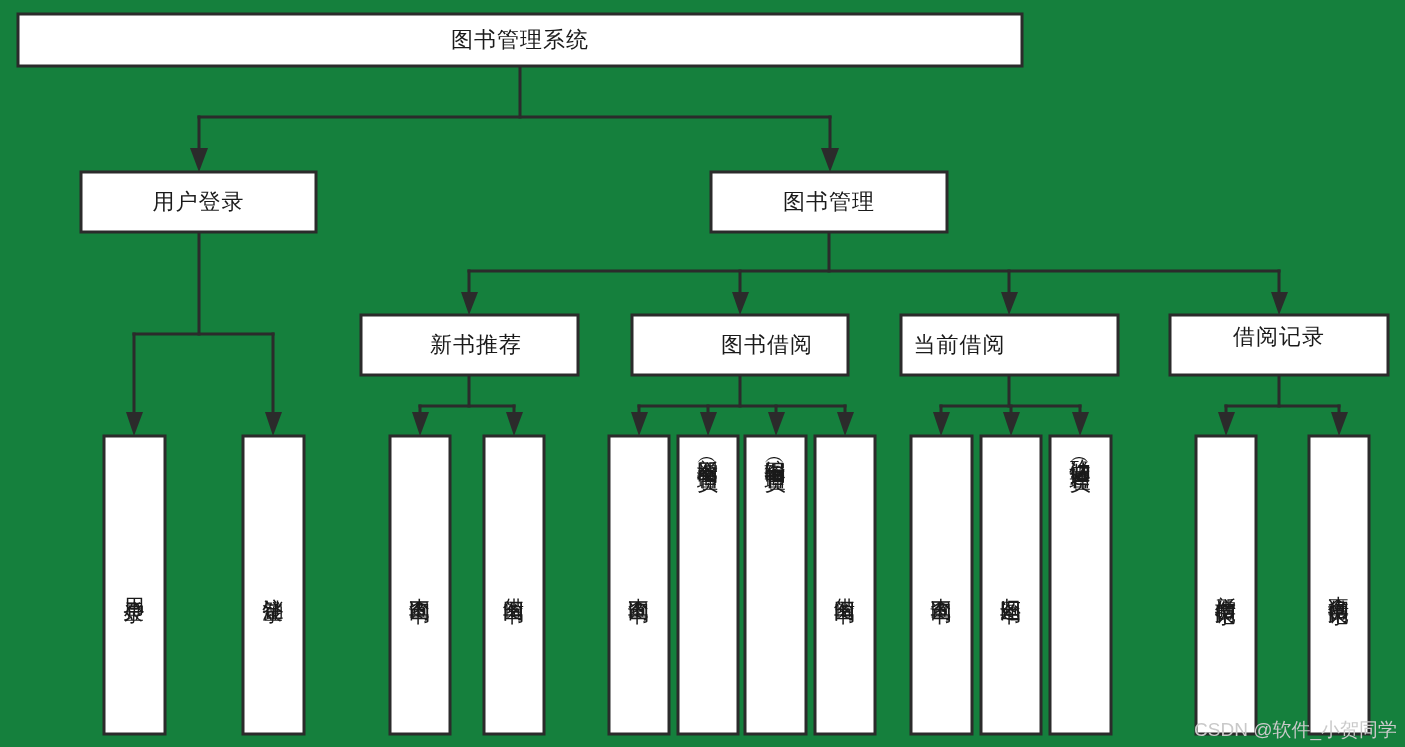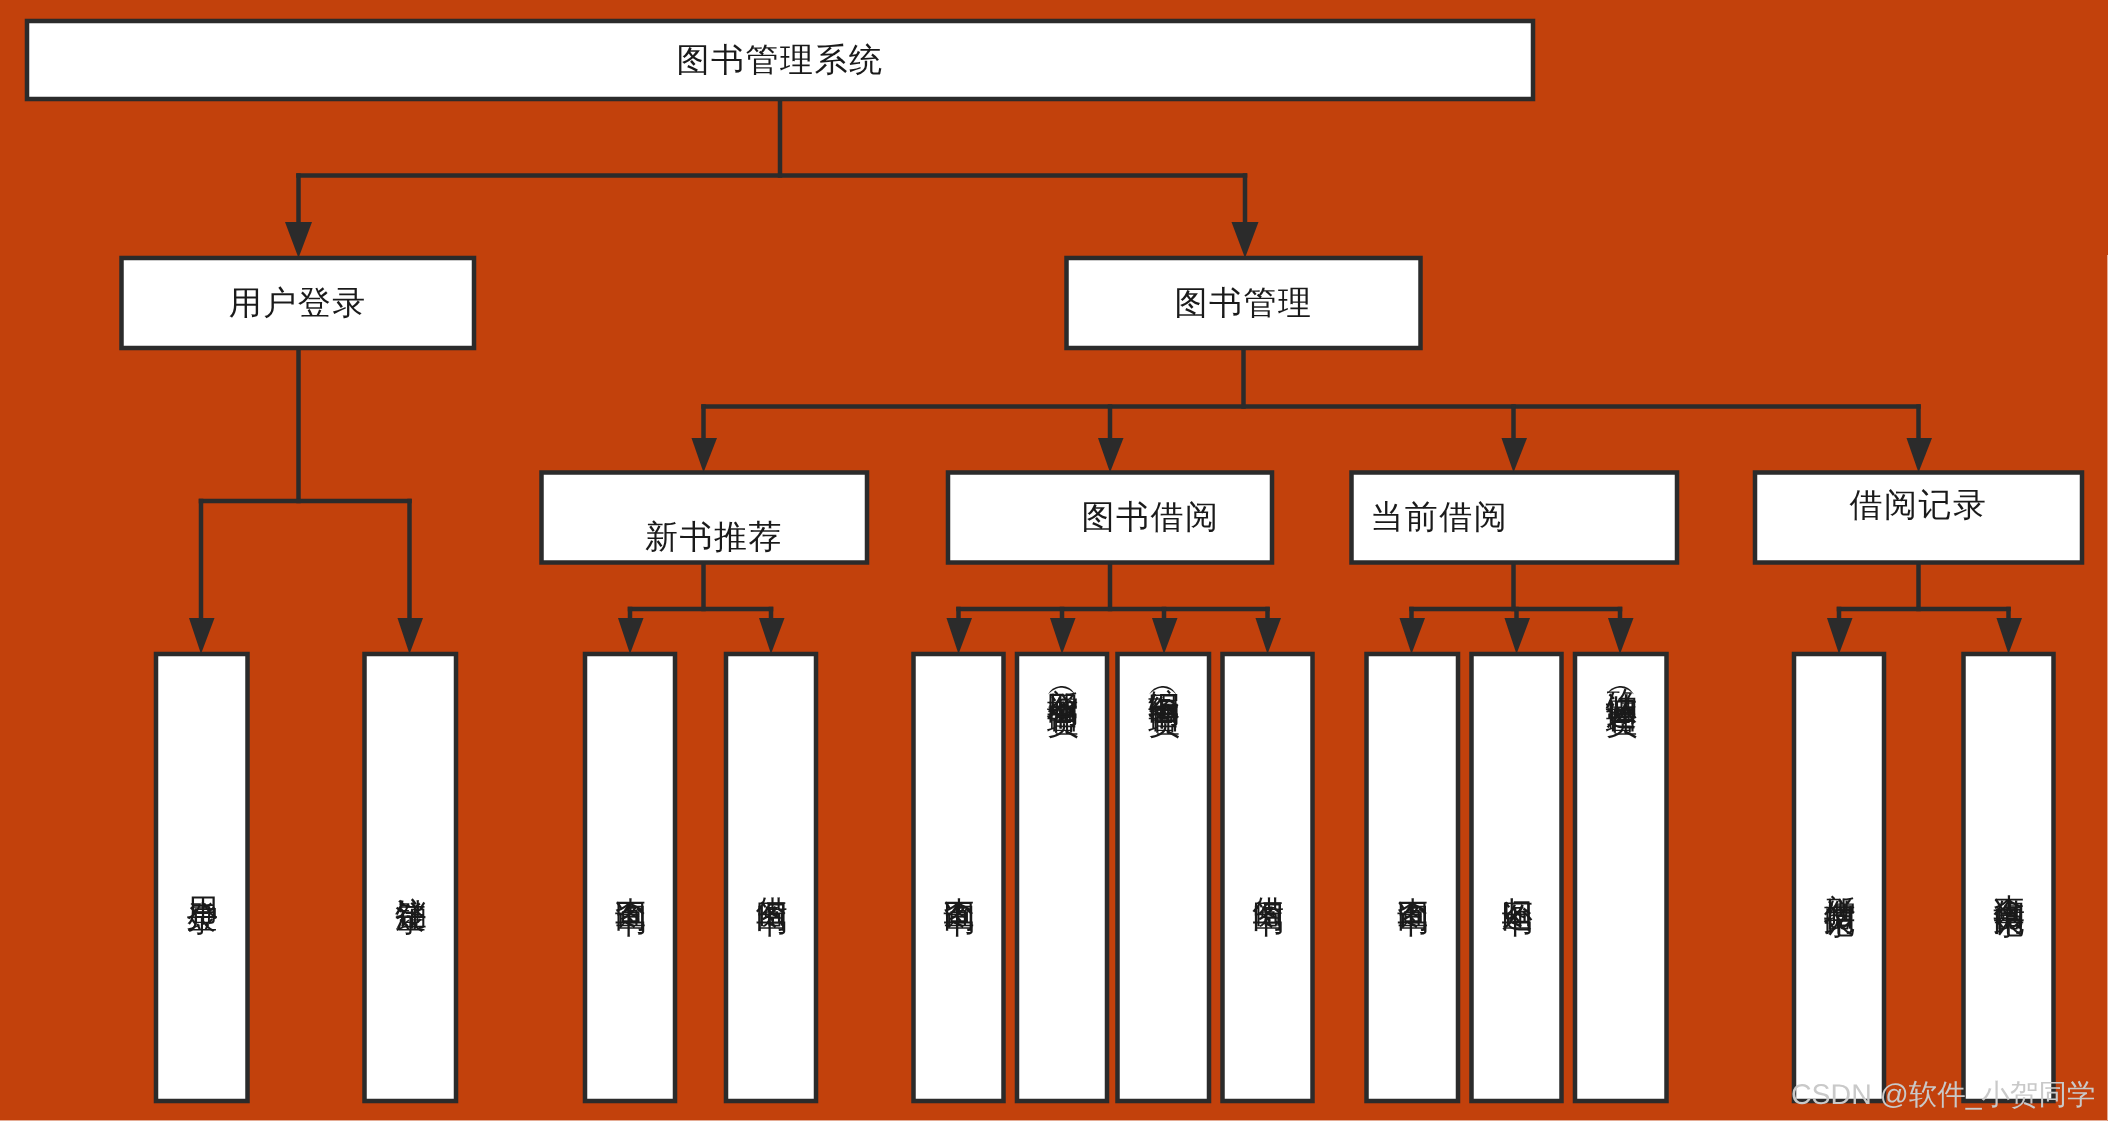--- a/index.html
+++ b/index.html
@@ -7,21 +7,21 @@
     padding: 0;
     background: #ffffff;
   }
   body {
     font-family: "Liberation Sans", "DejaVu Sans", sans-serif;
   }
   #diagram-root {
     position: relative;
     width: 1405px;
     height: 747px;
-    background: #c2410c;
+    background: #15803d;
     overflow: hidden;
   }
   svg.diagram-svg {
     position: absolute;
     left: 0;
     top: 0;
     width: 1405px;
     height: 747px;
     display: block;
   }
@@ -191,21 +191,21 @@
     <span class="hlabel-text">图书管理系统</span>
   </div>
 
   <div class="hlabel-wrap" style="left:81px; top:172px; width:235px; height:60px;">
     <span class="hlabel-text">用户登录</span>
   </div>
   <div class="hlabel-wrap" style="left:711px; top:172px; width:236px; height:60px;text-align:right;">
     <span class="hlabel-text">图书管理</span>
   </div>
 
-  <div class="hlabel-wrap" style="left:361px; top:315px; width:230px; height:60px;margin-top:13px;">
+  <div class="hlabel-wrap" style="left:361px; top:315px; width:230px; height:60px;">
     <span class="hlabel-text">新书推荐</span>
   </div>
   <div class="hlabel-wrap" style="left:632px; top:315px; width:216px; height:60px;padding-left:27px;">
     <span class="hlabel-text">图书借阅</span>
   </div>
   <div class="hlabel-wrap" style="left:851px; top:315px; width:217px; height:60px;">
     <span class="hlabel-text">当前借阅</span>
   </div>
   <div class="hlabel-wrap" style="left:1170px; top:315px; width:218px; height:44px;">
     <span class="hlabel-text">借阅记录</span>

